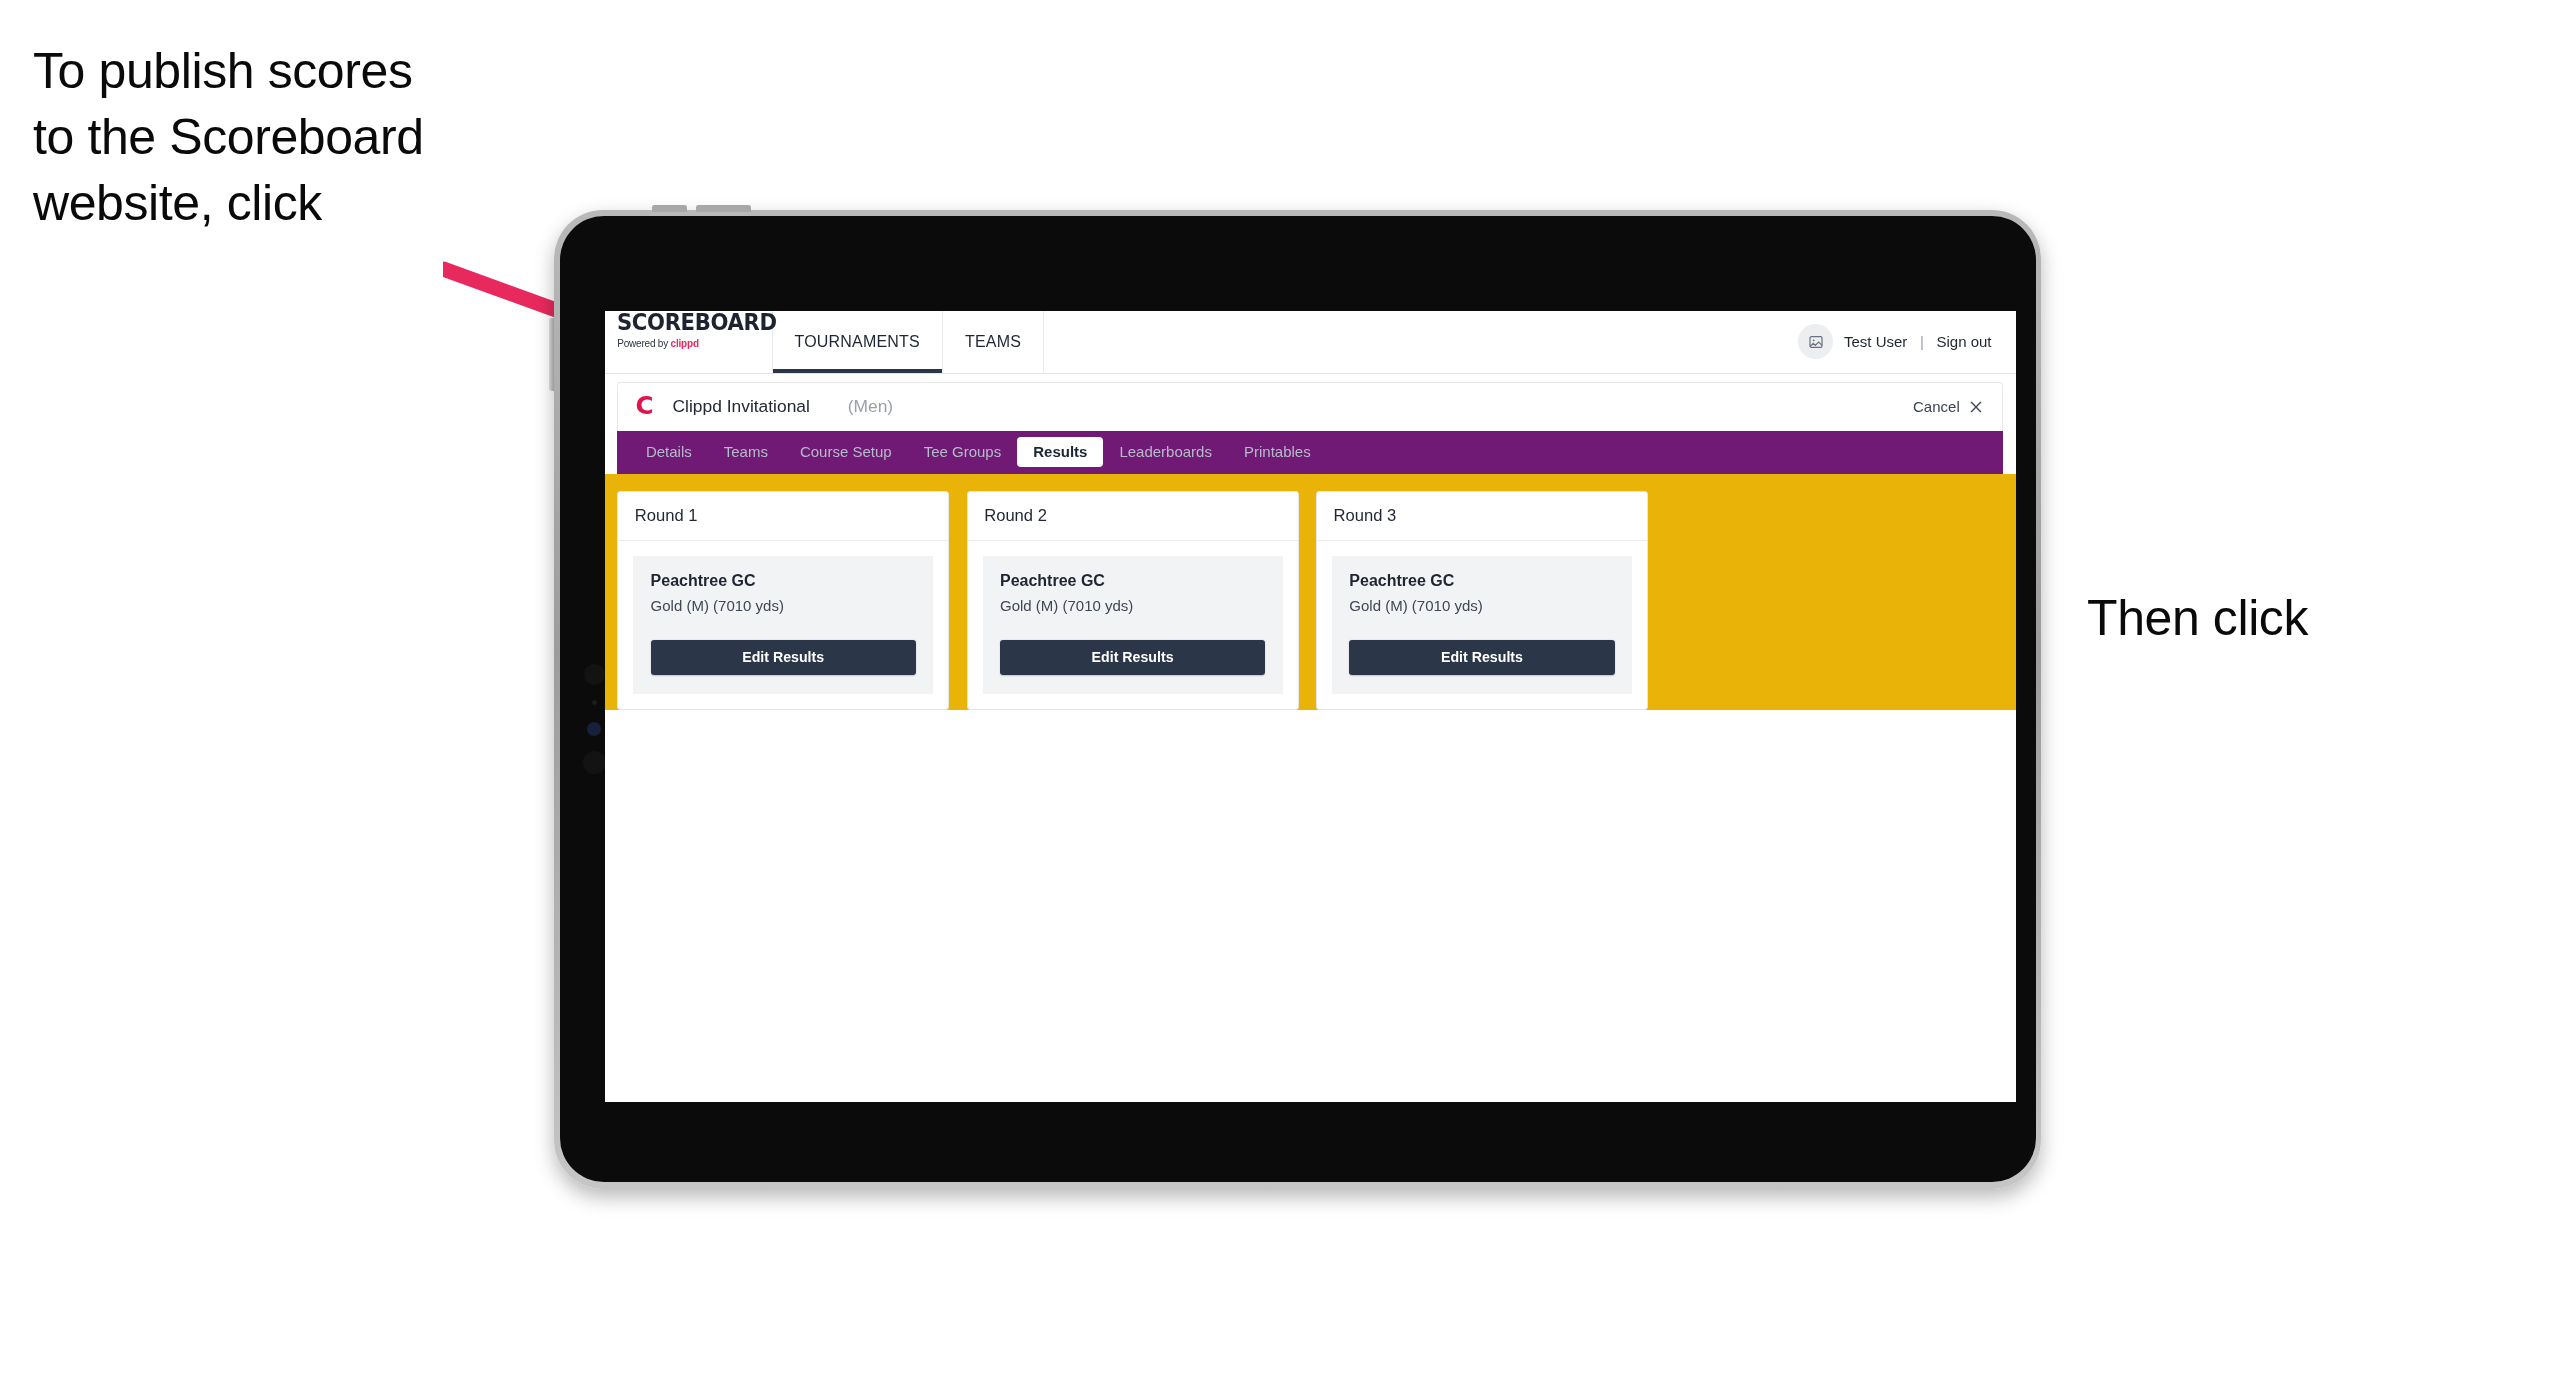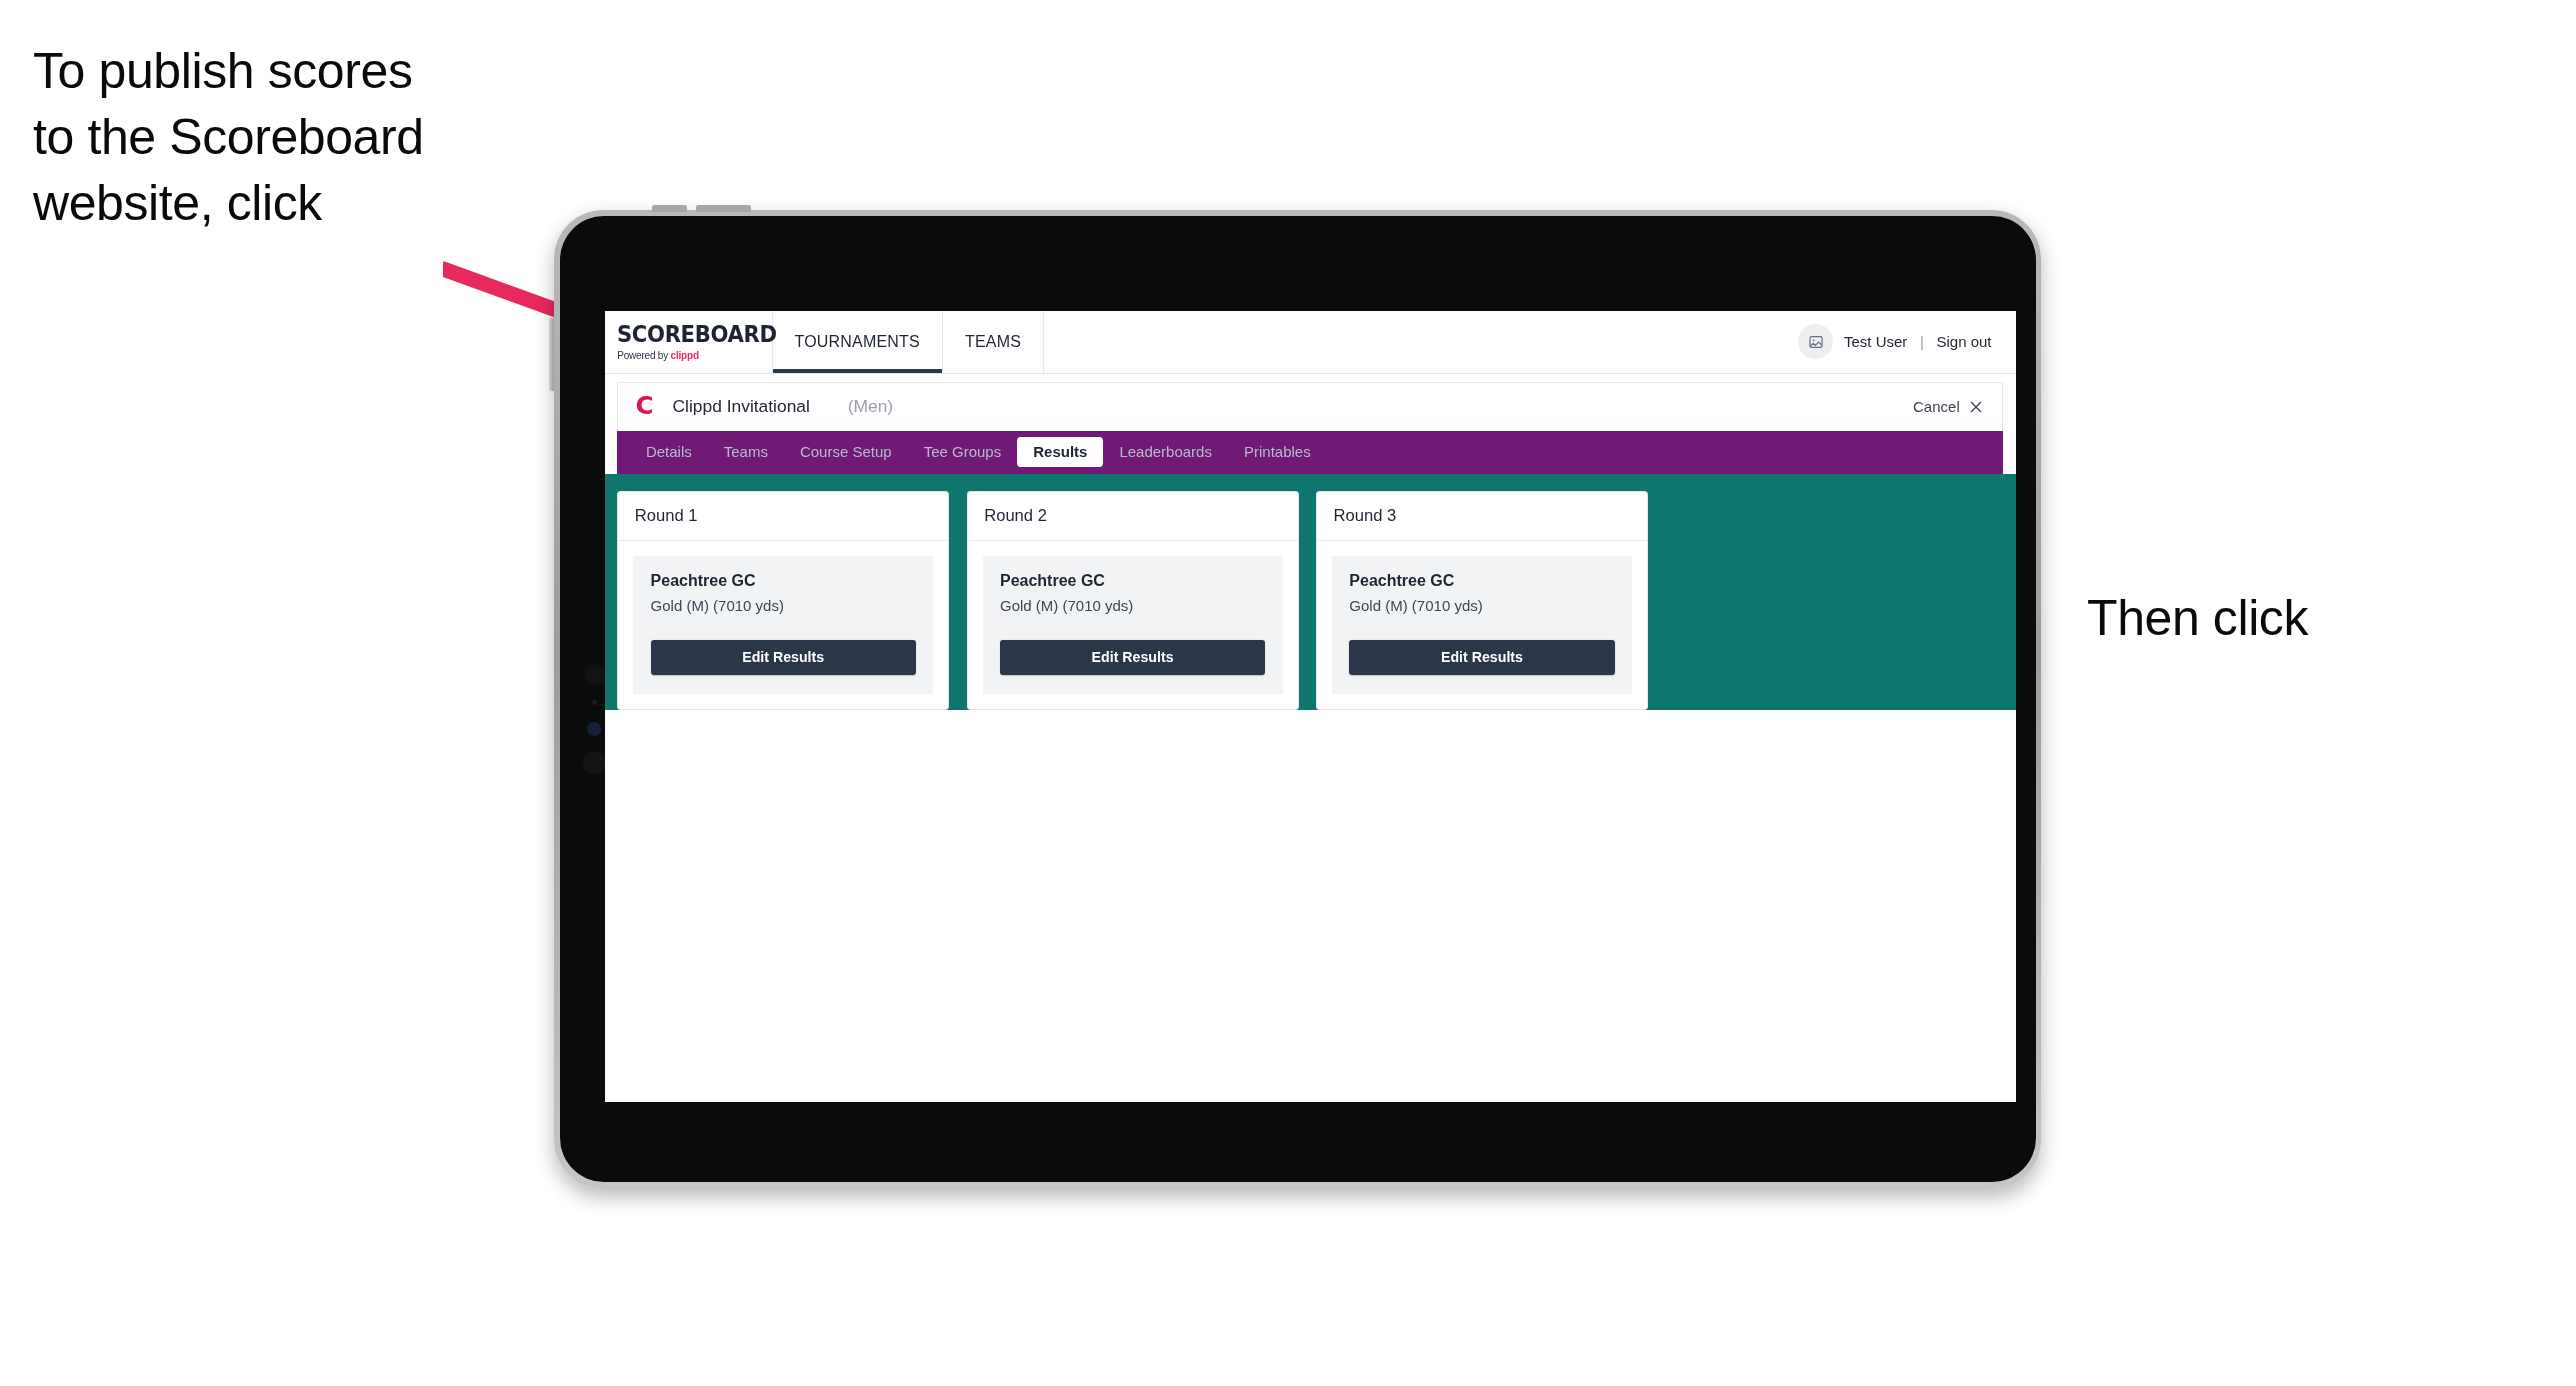--- a/index.html
+++ b/index.html
@@ -115,21 +115,20 @@
     background: #ffffff;
     border-bottom: 0.8px solid #e3e5e8;
     display: flex;
     align-items: stretch;
   }
   #brand {
     width: 168px;
     padding-left: 12.7px;
     display: flex;
     flex-direction: column;
-    justify-content: center;
     border-right: 0.8px solid #e8e9eb;
     box-sizing: border-box;
   }
   #brand-title {
     font-family: "DejaVu Sans", sans-serif;
     font-weight: 700;
     font-size: 23px;
     letter-spacing: -0.4px;
     color: #1d2330;
     line-height: 1;
@@ -250,21 +249,21 @@
     white-space: nowrap;
   }
   .tab.active {
     background: #ffffff;
     color: #1d2433;
     font-weight: 700;
   }
 
   
   #content {
-    background: #0f766e;
+    background: #eab308;
     padding: 17.4px 12.7px 0 12.7px;
     display: flex;
     gap: 17.4px;
     align-items: flex-start;
   }
   .round-card {
     width: 332px;
     border: 0.8px solid #e4e6e9;
     border-radius: 3.2px;
     background: #ffffff;

